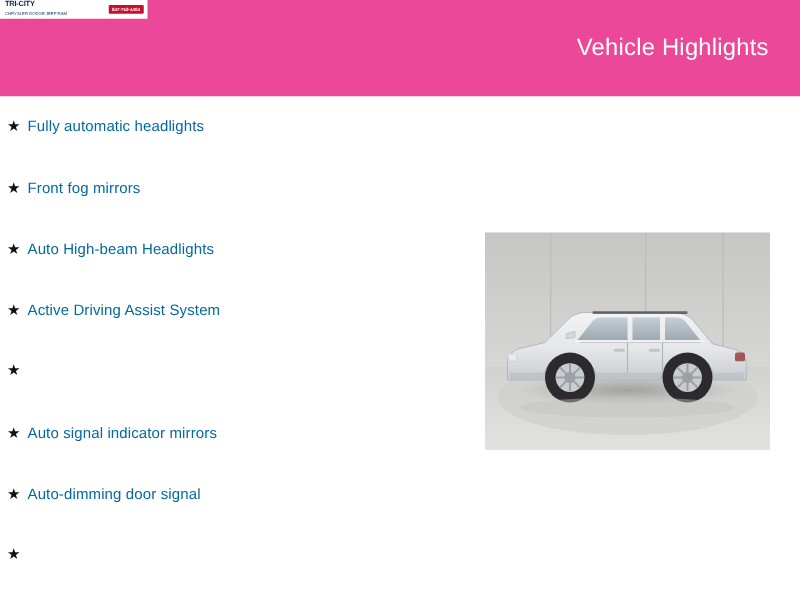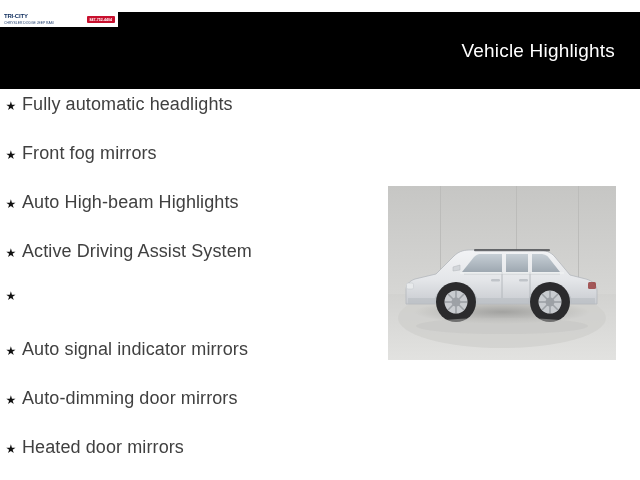--- a/index.html
+++ b/index.html
@@ -19,24 +19,24 @@
     position: relative;
     width: 640px;
     height: 480px;
     background: #ffffff;
   }
 
   
   .header {
     position: absolute;
     left: 0;
-    top: 12px;
+    top: 0;
     width: 640px;
     height: 77px;
-    background: #000000;
+    background: #ec4899;
   }
 
   .dealer-logo {
     position: absolute;
     left: 0;
     top: 0;
     width: 118px;
     height: 15px;
     background: #ffffff;
     display: flex;
@@ -97,22 +97,22 @@
   }
   .bullet-star {
     width: 22px;
     min-width: 22px;
     text-align: center;
     font-size: 12px;
     line-height: 1;
     color: #111111;
   }
   .highlight-label {
-    font-size: 18px;
-    color: #404040;
+    font-size: 12px;
+    color: #0369a1;
     letter-spacing: 0.1px;
   }
 
   
   .vehicle-photo {
     position: absolute;
     left: 388px;
     top: 186px;
     width: 228px;
     height: 174px;
@@ -148,45 +148,44 @@
       <span class="highlight-label">Fully automatic headlights</span>
     </div>
 
     <div class="highlight-row">
       <span class="bullet-star">★</span>
       <span class="highlight-label">Front fog mirrors</span>
     </div>
 
     <div class="highlight-row">
       <span class="bullet-star">★</span>
-      <span class="highlight-label">Auto High-beam Highlights</span>
+      <span class="highlight-label">Auto High-beam Headlights</span>
     </div>
 
     <div class="highlight-row">
       <span class="bullet-star">★</span>
       <span class="highlight-label">Active Driving Assist System</span>
     </div>
 
     <div class="highlight-row">
       <span class="bullet-star">★</span>
     </div>
 
     <div class="highlight-row">
       <span class="bullet-star">★</span>
       <span class="highlight-label">Auto signal indicator mirrors</span>
     </div>
 
     <div class="highlight-row">
       <span class="bullet-star">★</span>
-      <span class="highlight-label">Auto-dimming door mirrors</span>
-    </div>
-
-    <div class="highlight-row">
-      <span class="bullet-star">★</span>
-      <span class="highlight-label">Heated door mirrors</span>
+      <span class="highlight-label">Auto-dimming door signal</span>
+    </div>
+
+    <div class="highlight-row">
+      <span class="bullet-star">★</span>
     </div>
 
   </div>
 
   <div class="vehicle-photo">
     <svg width="228" height="174" viewBox="0 0 228 174" xmlns="http://www.w3.org/2000/svg">
       <defs>
         <linearGradient id="wallGrad" x1="0" y1="0" x2="0" y2="1">
           <stop offset="0%" stop-color="#c6c6c4"></stop>
           <stop offset="100%" stop-color="#d6d6d4"></stop>

